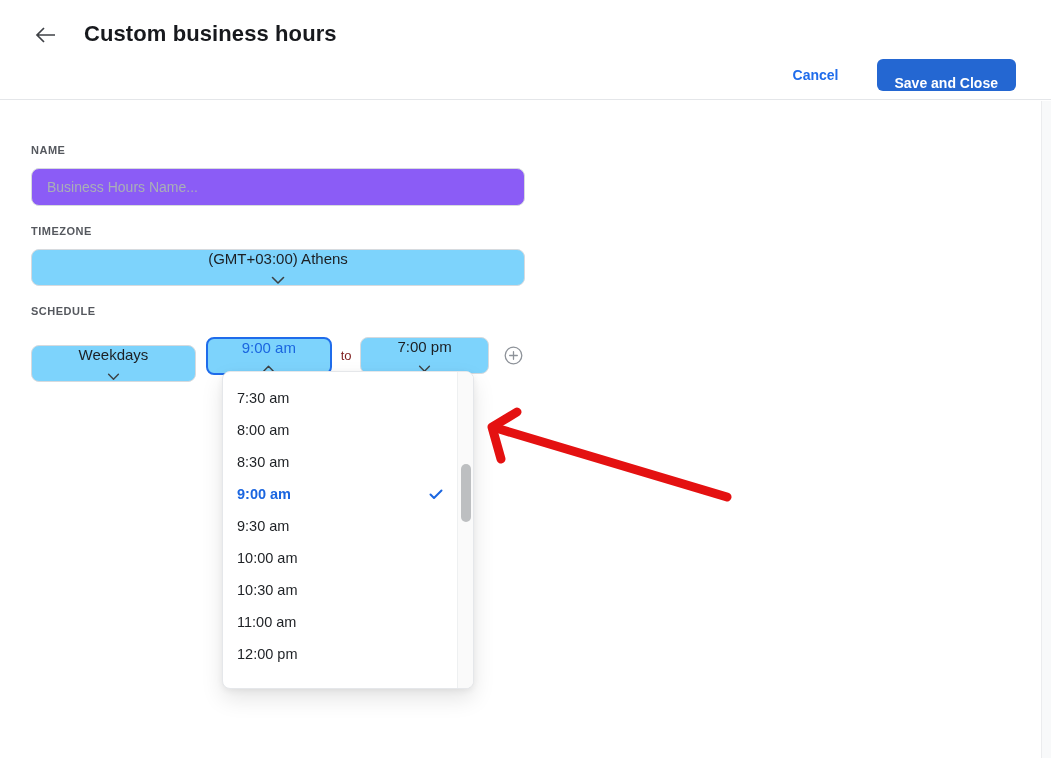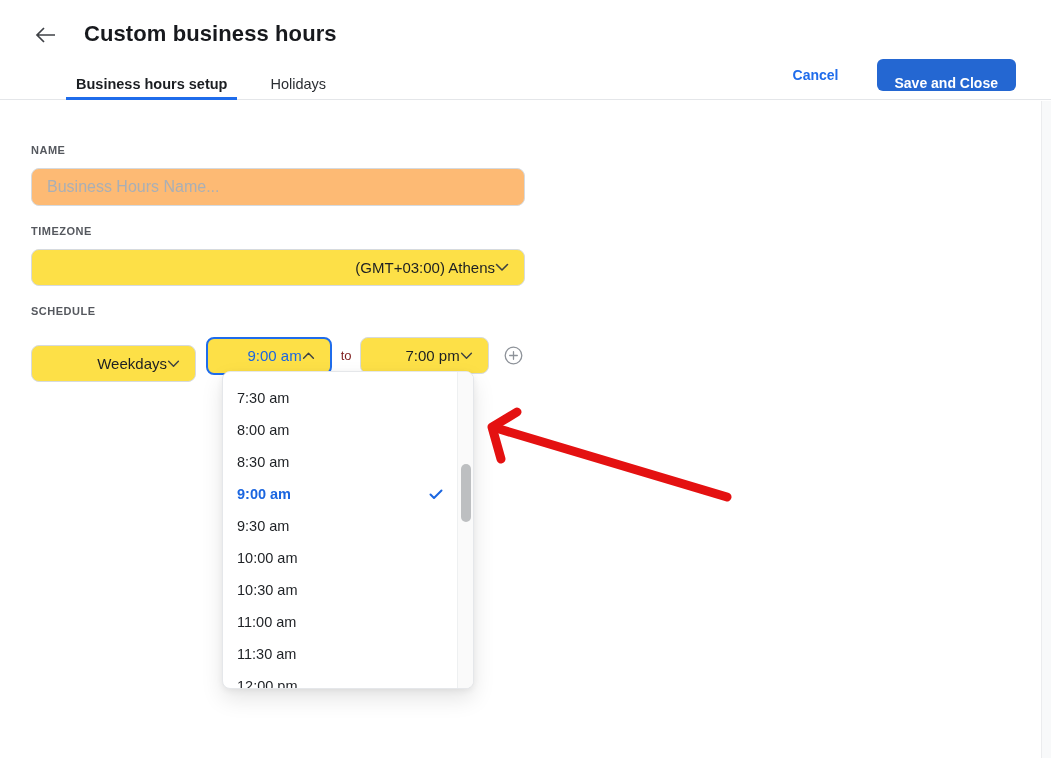--- a/index.html
+++ b/index.html
@@ -52,28 +52,28 @@
   .form { position:absolute; left:31px; top:100px; width:494px; }
   .field-label {
     display:block; font-size:11px; font-weight:700; color:#55585e;
     letter-spacing:.5px; text-transform:uppercase;
   }
   .label-name { margin-top:44px; }
   .label-tz { margin-top:19px; }
   .label-sched { margin-top:19px; }
   .text-input {
     margin-top:12px; width:494px; height:38px; border:1px solid #d6dade;
-    border-radius:8px; padding:0 15px; font-family:inherit; font-size:16px;
-    color:#1c1f23; background:#fdba74; outline:none;
+    border-radius:8px; padding:0 15px; font-family:inherit; font-size:14px;
+    color:#1c1f23; background:#8b5cf6; outline:none;
   }
   .text-input::placeholder { color:#a9afb6; }
   .select {
     margin-top:12px; height:37px; border:1px solid #d6dade; border-radius:8px;
-    background:#fde047; display:flex; align-items:center; justify-content:flex-end;
-    padding:0 15px; font-size:15px; color:#1c1f23; cursor:pointer;
+    background:#7dd3fc; display:flex; align-items:center; justify-content:space-between;
+    padding:0 15px; font-size:15px; color:#1c1f23; cursor:pointer;flex-direction:column;
   }
   .select-tz { width:494px; }
   .schedule-row { margin-top:12px; display:flex; align-items:center; }
   .select-day { width:180px; margin-top:16px; }
   .select-start {
     margin:0 0 0 10px; width:136px; height:38px;
     border:2px solid #1f6ceb; color:#1b66e0; font-weight:400;
   }
   .to-label { margin:0 9px 0 9px; font-size:13px; color:#7f1d1d; }
   .select-end { width:139px; margin-top:0; }
@@ -125,28 +125,20 @@
         </svg>
       </span>
     </button>
     <h1 class="page-title">Custom business hours</h1>
 
     <div class="header-actions">
       <button class="cancel-btn">Cancel</button>
       <button class="save-btn">Save and Close</button>
     </div>
 
-    <nav class="tabs">
-      <div class="tab active">
-        <span>Business hours setup</span>
-      </div>
-      <div class="tab">
-        <span>Holidays</span>
-      </div>
-    </nav>
   </div>
 
   <div class="form">
     <label class="field-label label-name">NAME</label>
     <input class="text-input" type="text" placeholder="Business Hours Name..." style="">
 
     <label class="field-label label-tz">TIMEZONE</label>
     <div class="select select-tz">
       <span>(GMT+03:00) Athens</span>
       <span class="icon">
@@ -219,23 +211,20 @@
       <div class="option">
           <span>10:00 am</span>
         </div>
       <div class="option">
           <span>10:30 am</span>
         </div>
       <div class="option">
           <span>11:00 am</span>
         </div>
       <div class="option">
-          <span>11:30 am</span>
-        </div>
-      <div class="option">
           <span>12:00 pm</span>
         </div>
     </div>
     <div class="scroll-track">
       <div class="scroll-thumb"></div>
     </div>
   </div>
 
   <svg class="red-arrow-svg" width="1051" height="758" viewBox="0 0 1051 758">
     <path d="M727 497 L496 428" fill="none" stroke="#e41111" stroke-width="9" stroke-linecap="round"></path>

